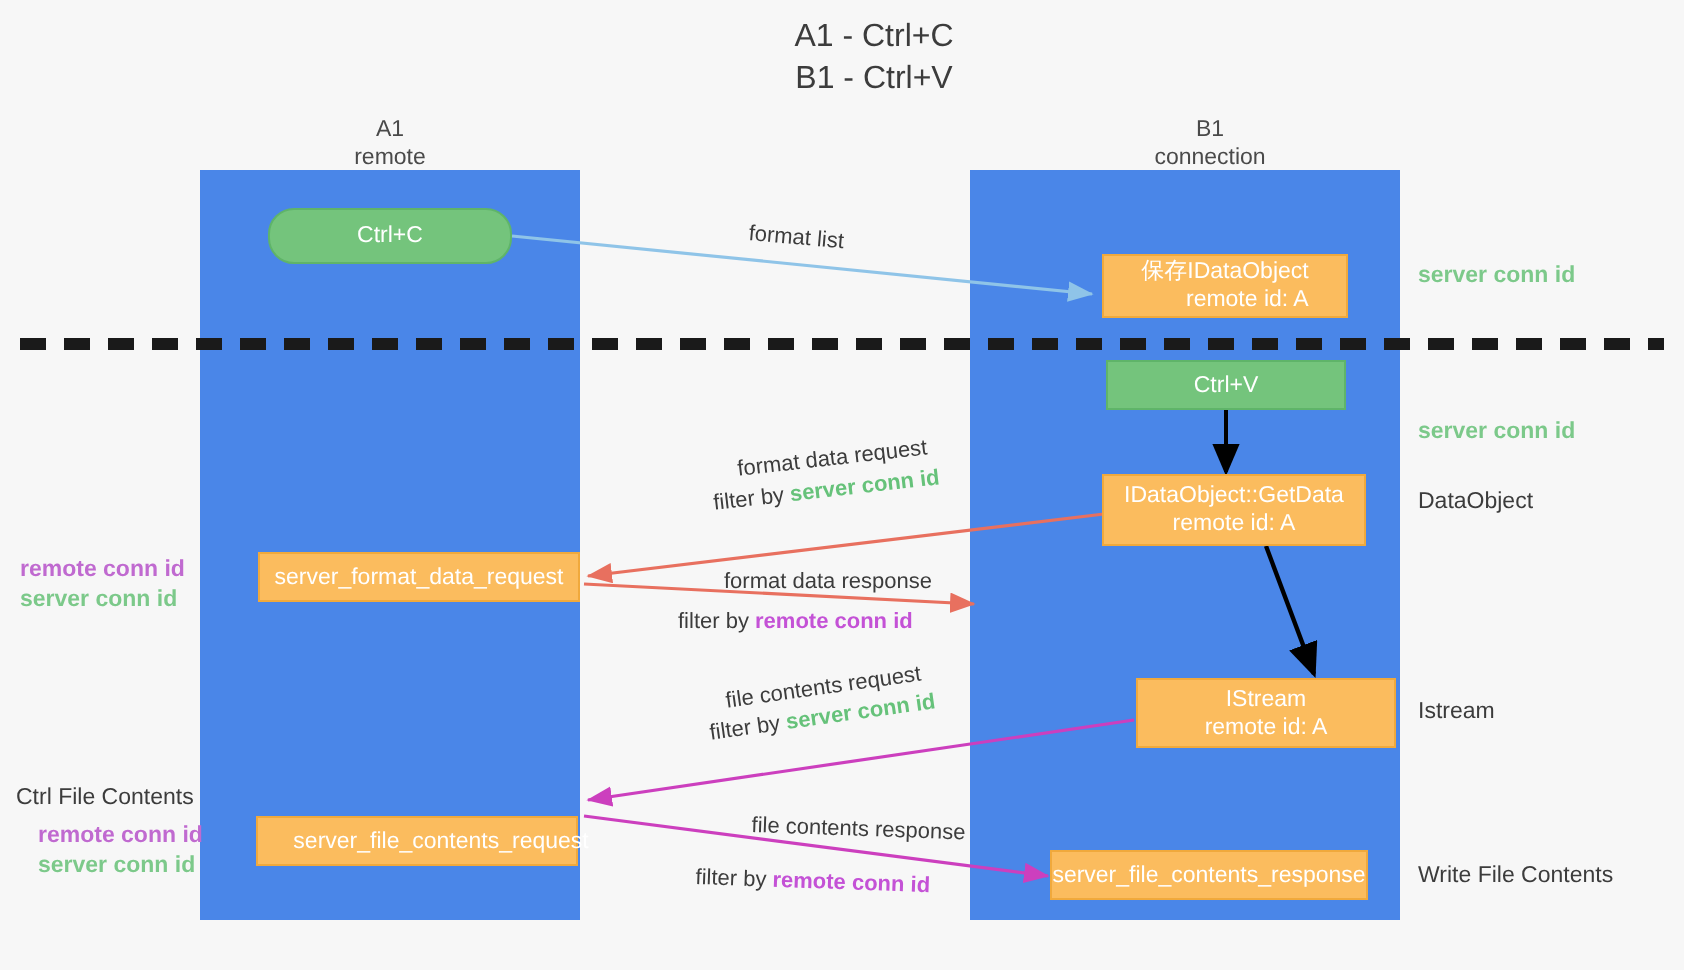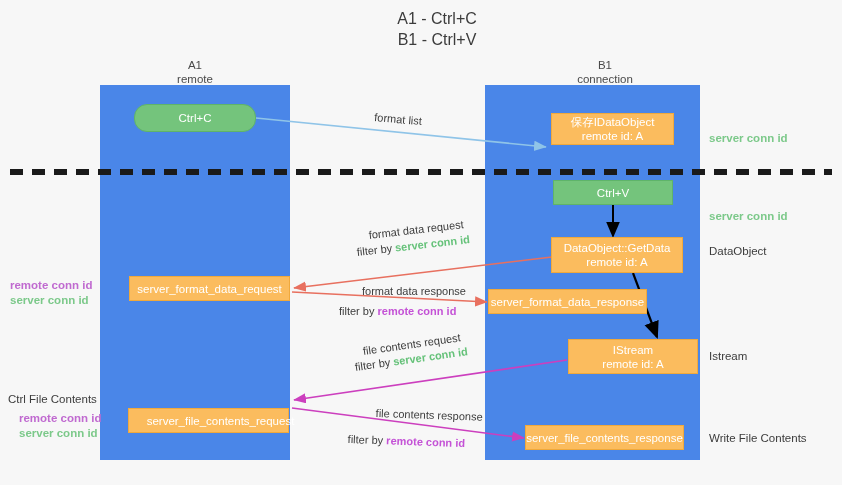--- a/index.html
+++ b/index.html
@@ -91,34 +91,33 @@
 
     <line x1="567" y1="360" x2="294" y2="400" stroke="#cc3fbe" stroke-width="1.6" marker-end="url(#ah-magenta)"></line>
 
     <line x1="292" y1="408" x2="524" y2="438" stroke="#cc3fbe" stroke-width="1.6" marker-end="url(#ah-magenta)"></line>
 
     <line x1="10" y1="172" x2="832" y2="172" stroke="#1a1a1a" stroke-width="6" stroke-dasharray="13 9" stroke-linecap="butt"></line>
   </svg>
 
   <div class="box green" style="left:134px;top:104px;width:122px;height:28px;border-radius:13px;">Ctrl+C</div>
 
-  <div class="box orange" style="left:551px;top:113px;width:123px;height:32px;">保存IDataObject
+  <div class="box orange" style="left:551px;top:127px;width:123px;height:32px;text-align:right;">保存IDataObject
 remote id: A</div>
 
   <div class="box green" style="left:553px;top:180px;width:120px;height:25px;">Ctrl+V</div>
 
-  <div class="box orange" style="left:551px;top:237px;width:132px;height:36px;">DataObject::GetData
+  <div class="box orange" style="left:551px;top:237px;width:132px;height:36px;">IDataObject::GetData
 remote id: A</div>
 
   <div class="box orange" style="left:568px;top:339px;width:130px;height:35px;">IStream
 remote id: A</div>
 
   <div class="box orange" style="left:129px;top:276px;width:161px;height:25px;">server_format_data_request</div>
 
-  <div class="box orange" style="left:488px;top:289px;width:159px;height:25px;">server_format_data_response</div>
 
   <div class="box orange" style="left:128px;top:408px;width:161px;height:25px;padding-left:24px;">server_file_contents_request</div>
 
   <div class="box orange" style="left:525px;top:425px;width:159px;height:25px;">server_file_contents_response</div>
 
   <div class="arrowlabel" style="left:375px;top:110px;transform:rotate(5deg);">format list</div>
 
   <div class="arrowlabel" style="left:368px;top:228px;transform:rotate(-6.5deg);">format data request</div>
   <div class="arrowlabel" style="left:356px;top:245px;transform:rotate(-6.5deg);"><span class="plain">filter by </span><span class="green">server conn id</span></div>
 

